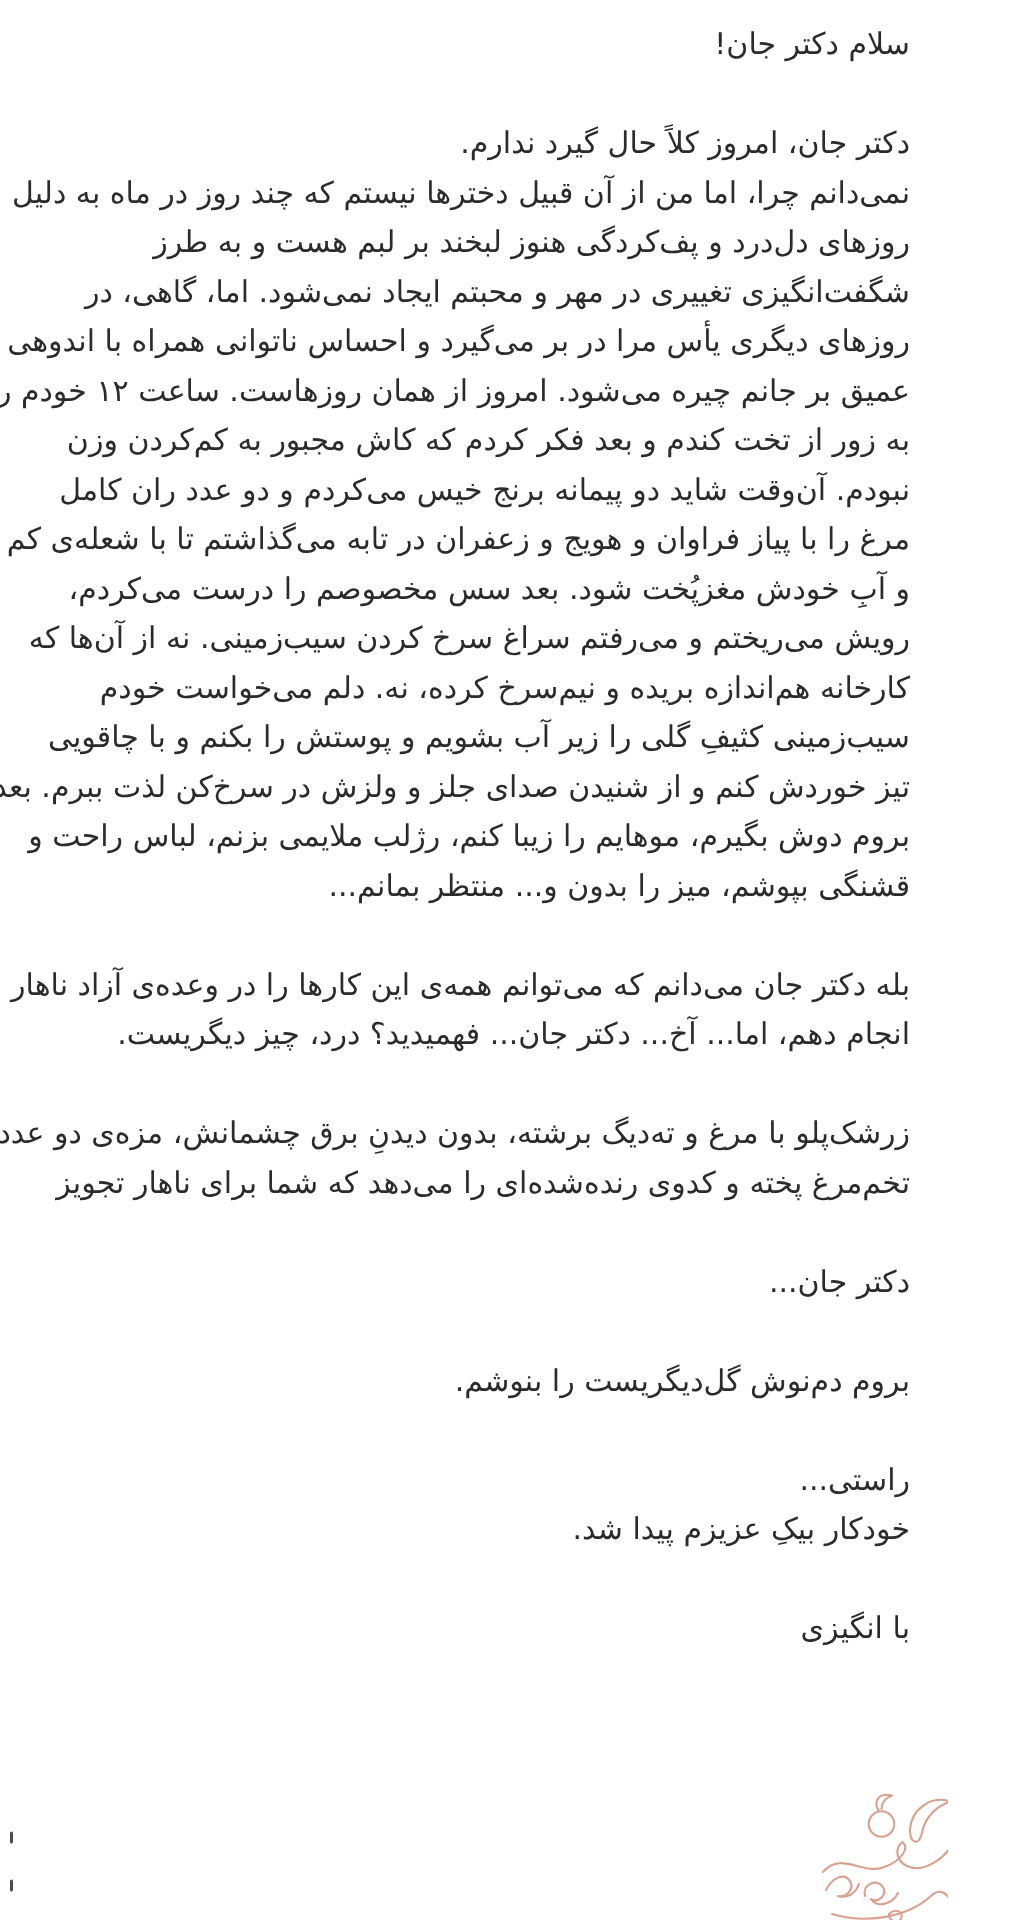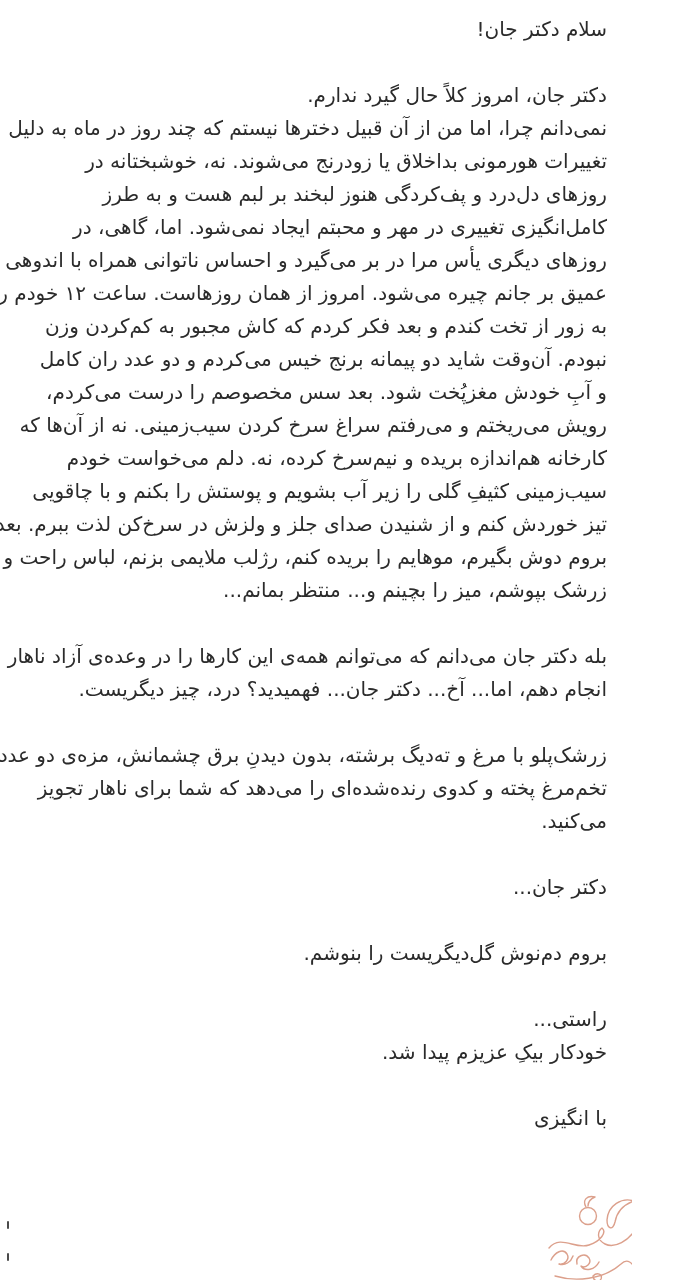--- a/index.html
+++ b/index.html
@@ -57,43 +57,42 @@
 
 <div class="page">
 
   <div class="letter">
       <div class="paragraph">
         <div class="line">سلام دکتر جان!</div>
       </div>
       <div class="paragraph">
         <div class="line">دکتر جان، امروز کلاً حال گیرد ندارم.</div>
         <div class="line">نمی‌دانم چرا، اما من از آن قبیل دخترها نیستم که چند روز در ماه به دلیل</div>
-        <div class="line">تغییرات هورمونی بداخلاق یا زودرنج می‌شوند. نه، خوشبختانه در</div>
         <div class="line">روزهای دل‌درد و پف‌کردگی هنوز لبخند بر لبم هست و به طرز</div>
-        <div class="line">کامل‌انگیزی تغییری در مهر و محبتم ایجاد نمی‌شود. اما، گاهی، در</div>
+        <div class="line">شگفت‌انگیزی تغییری در مهر و محبتم ایجاد نمی‌شود. اما، گاهی، در</div>
         <div class="line">روزهای دیگری یأس مرا در بر می‌گیرد و احساس ناتوانی همراه با اندوهی</div>
         <div class="line">عمیق بر جانم چیره می‌شود. امروز از همان روزهاست. ساعت ۱۲ خودم را</div>
         <div class="line">به زور از تخت کندم و بعد فکر کردم که کاش مجبور به کم‌کردن وزن</div>
         <div class="line">نبودم. آن‌وقت شاید دو پیمانه برنج خیس می‌کردم و دو عدد ران کامل</div>
+        <div class="line">مرغ را با پیاز فراوان و هویج و زعفران در تابه می‌گذاشتم تا با شعله‌ی کم</div>
         <div class="line">و آبِ خودش مغزپُخت شود. بعد سس مخصوصم را درست می‌کردم،</div>
         <div class="line">رویش می‌ریختم و می‌رفتم سراغ سرخ کردن سیب‌زمینی. نه از آن‌ها که</div>
         <div class="line">کارخانه هم‌اندازه بریده و نیم‌سرخ کرده، نه. دلم می‌خواست خودم</div>
         <div class="line">سیب‌زمینی کثیفِ گلی را زیر آب بشویم و پوستش را بکنم و با چاقویی</div>
         <div class="line">تیز خوردش کنم و از شنیدن صدای جلز و ولزش در سرخ‌کن لذت ببرم. بعد</div>
-        <div class="line">بروم دوش بگیرم، موهایم را بریده کنم، رژلب ملایمی بزنم، لباس راحت و</div>
-        <div class="line">زرشک بپوشم، میز را بچینم و... منتظر بمانم...</div>
+        <div class="line">بروم دوش بگیرم، موهایم را زیبا کنم، رژلب ملایمی بزنم، لباس راحت و</div>
+        <div class="line">قشنگی بپوشم، میز را بدون و... منتظر بمانم...</div>
       </div>
       <div class="paragraph">
         <div class="line">بله دکتر جان می‌دانم که می‌توانم همه‌ی این کارها را در وعده‌ی آزاد ناهار</div>
         <div class="line">انجام دهم، اما... آخ... دکتر جان... فهمیدید؟ درد، چیز دیگریست.</div>
       </div>
       <div class="paragraph">
         <div class="line">زرشک‌پلو با مرغ و ته‌دیگ برشته، بدون دیدنِ برق چشمانش، مزه‌ی دو عدد</div>
         <div class="line">تخم‌مرغ پخته و کدوی رنده‌شده‌ای را می‌دهد که شما برای ناهار تجویز</div>
-        <div class="line">می‌کنید.</div>
       </div>
       <div class="paragraph">
         <div class="line">دکتر جان...</div>
       </div>
       <div class="paragraph">
         <div class="line">بروم دم‌نوش گل‌دیگریست را بنوشم.</div>
       </div>
       <div class="paragraph">
         <div class="line">راستی...</div>
         <div class="line">خودکار بیکِ عزیزم پیدا شد.</div>

